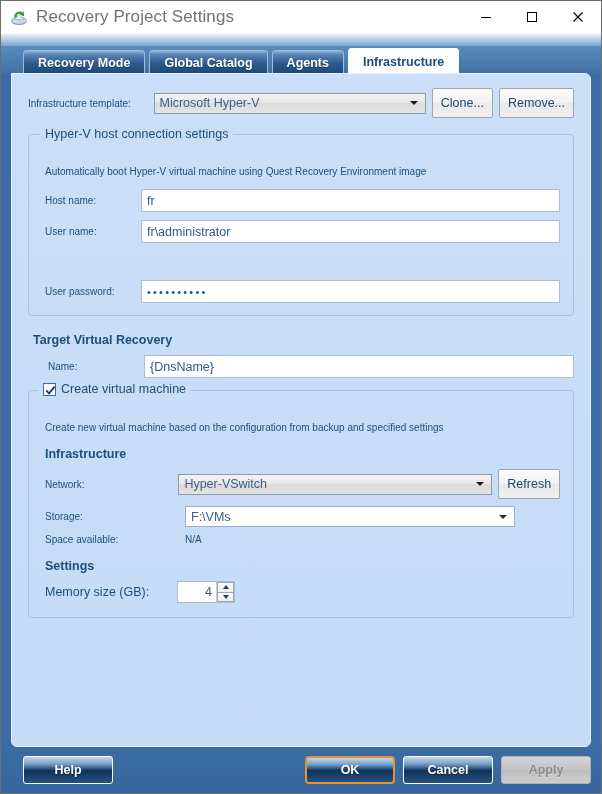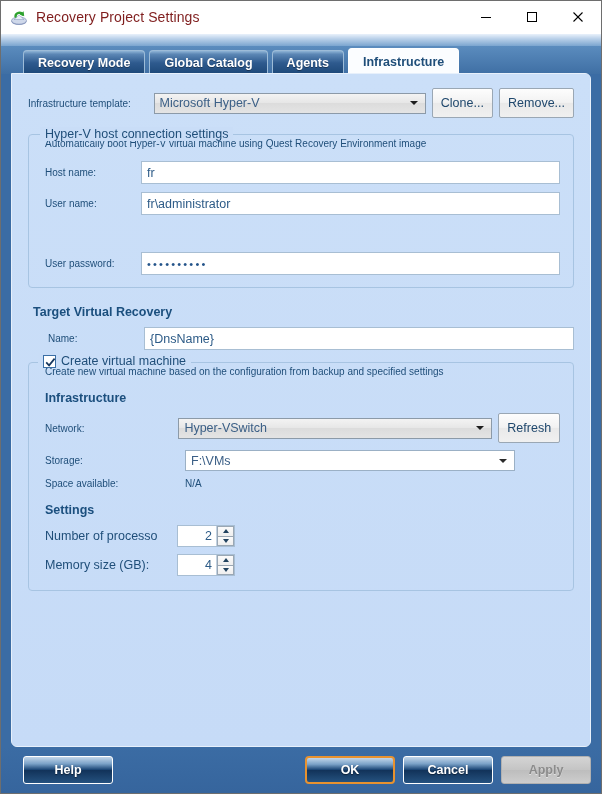--- a/index.html
+++ b/index.html
@@ -30,22 +30,22 @@
     display: flex;
     align-items: center;
   }
   .title-icon {
     width: 18px; height: 18px;
     margin-left: 9px; margin-right: 8px;
     position: relative;
     flex: 0 0 auto;
   }
   .title-text {
-    font-size: 14px;
-    color: #7f1d1d;
+    font-size: 17px;
+    color: #737373;
     letter-spacing: 0.1px;
     white-space: nowrap;
   }
   .win-controls {
     margin-left: auto;
     display: flex;
     height: 32px;
   }
   .win-btn {
     width: 46px; height: 32px;
@@ -184,21 +184,21 @@
     cursor: default;
     white-space: nowrap;
   }
 
   
   .group {
     position: relative;
     border: 1px solid #a7c4e2;
     border-radius: 4px;
     margin-top: 14px;
-    padding: 1px 13px 12px 13px;
+    padding: 29px 13px 12px 13px;
     box-sizing: border-box;
     background: transparent;
   }
   .group > .group-title {
     position: absolute;
     top: -8px; left: 11px;
     background: #c9ddf7;
     padding: 0 5px;
     font-size: 12.5px;
     color: #1f4e79;
@@ -470,34 +470,20 @@
 
       <div class="tpl-row" style="margin-bottom:4px;">
         <div class="lbl" style="width:134px;padding-left:3px;">Space available:</div>
         <div class="lbl">N/A</div>
       </div>
 
       <div class="sub-head" style="margin-left:3px;">
         <span class="lbl-bold">Settings</span>
       </div>
 
-      <div class="spin-row" style="margin-left:3px;">
-        <div class="spin-label">Number of processo</div>
-        <div class="spinner">
-          <div class="spin-val">2</div>
-          <div class="spin-btns">
-            <div class="spin-b up">
-                  <span class="tri-up"></span>
-                </div>
-            <div class="spin-b dn">
-                  <span class="tri-dn"></span>
-                </div>
-          </div>
-        </div>
-      </div>
 
       <div class="spin-row" style="margin-left:3px;margin-bottom:2px;">
         <div class="spin-label">Memory size (GB):</div>
         <div class="spinner">
           <div class="spin-val">4</div>
           <div class="spin-btns">
             <div class="spin-b up">
                   <span class="tri-up"></span>
                 </div>
             <div class="spin-b dn">

